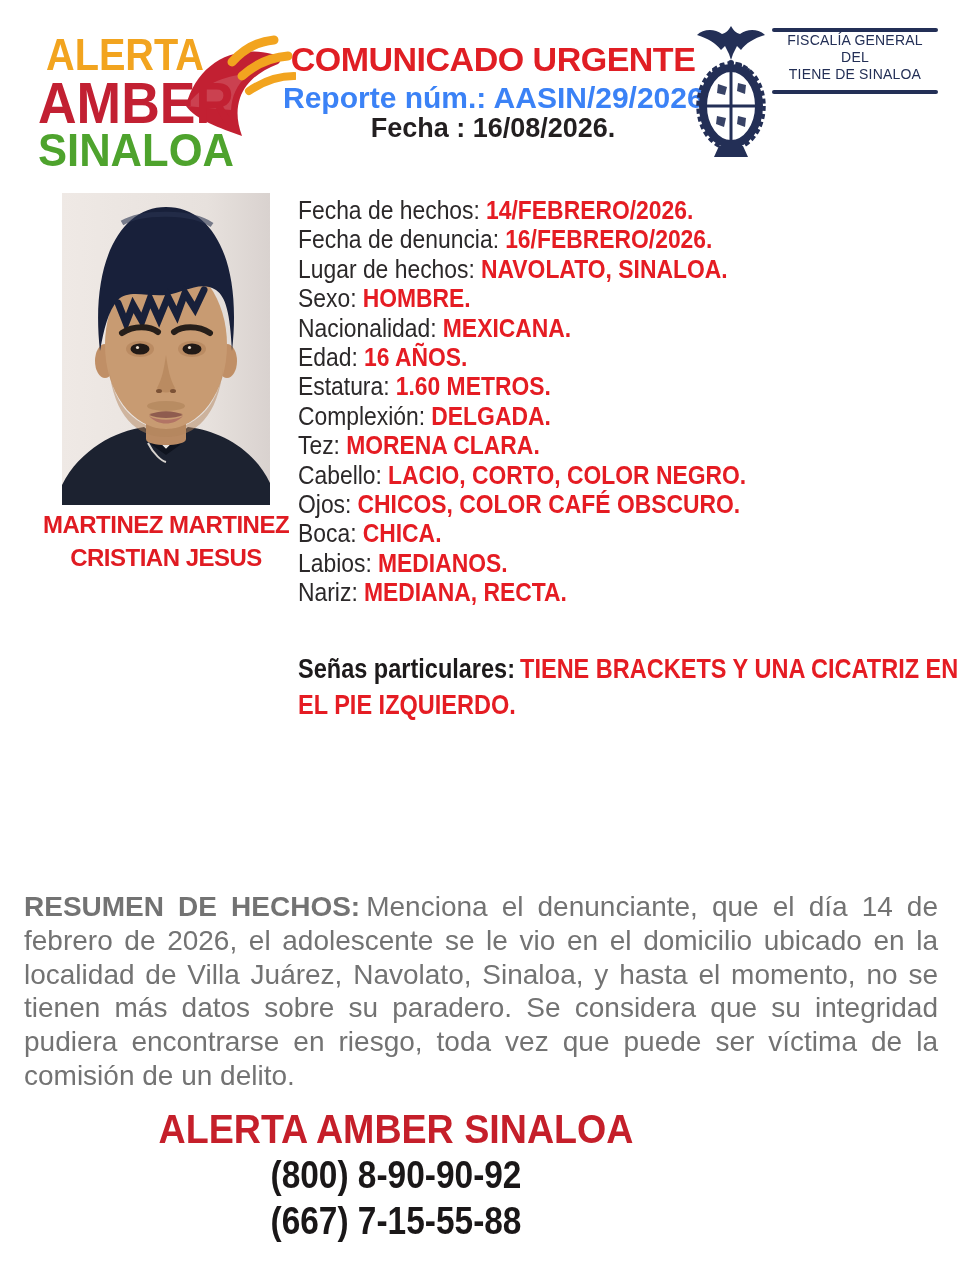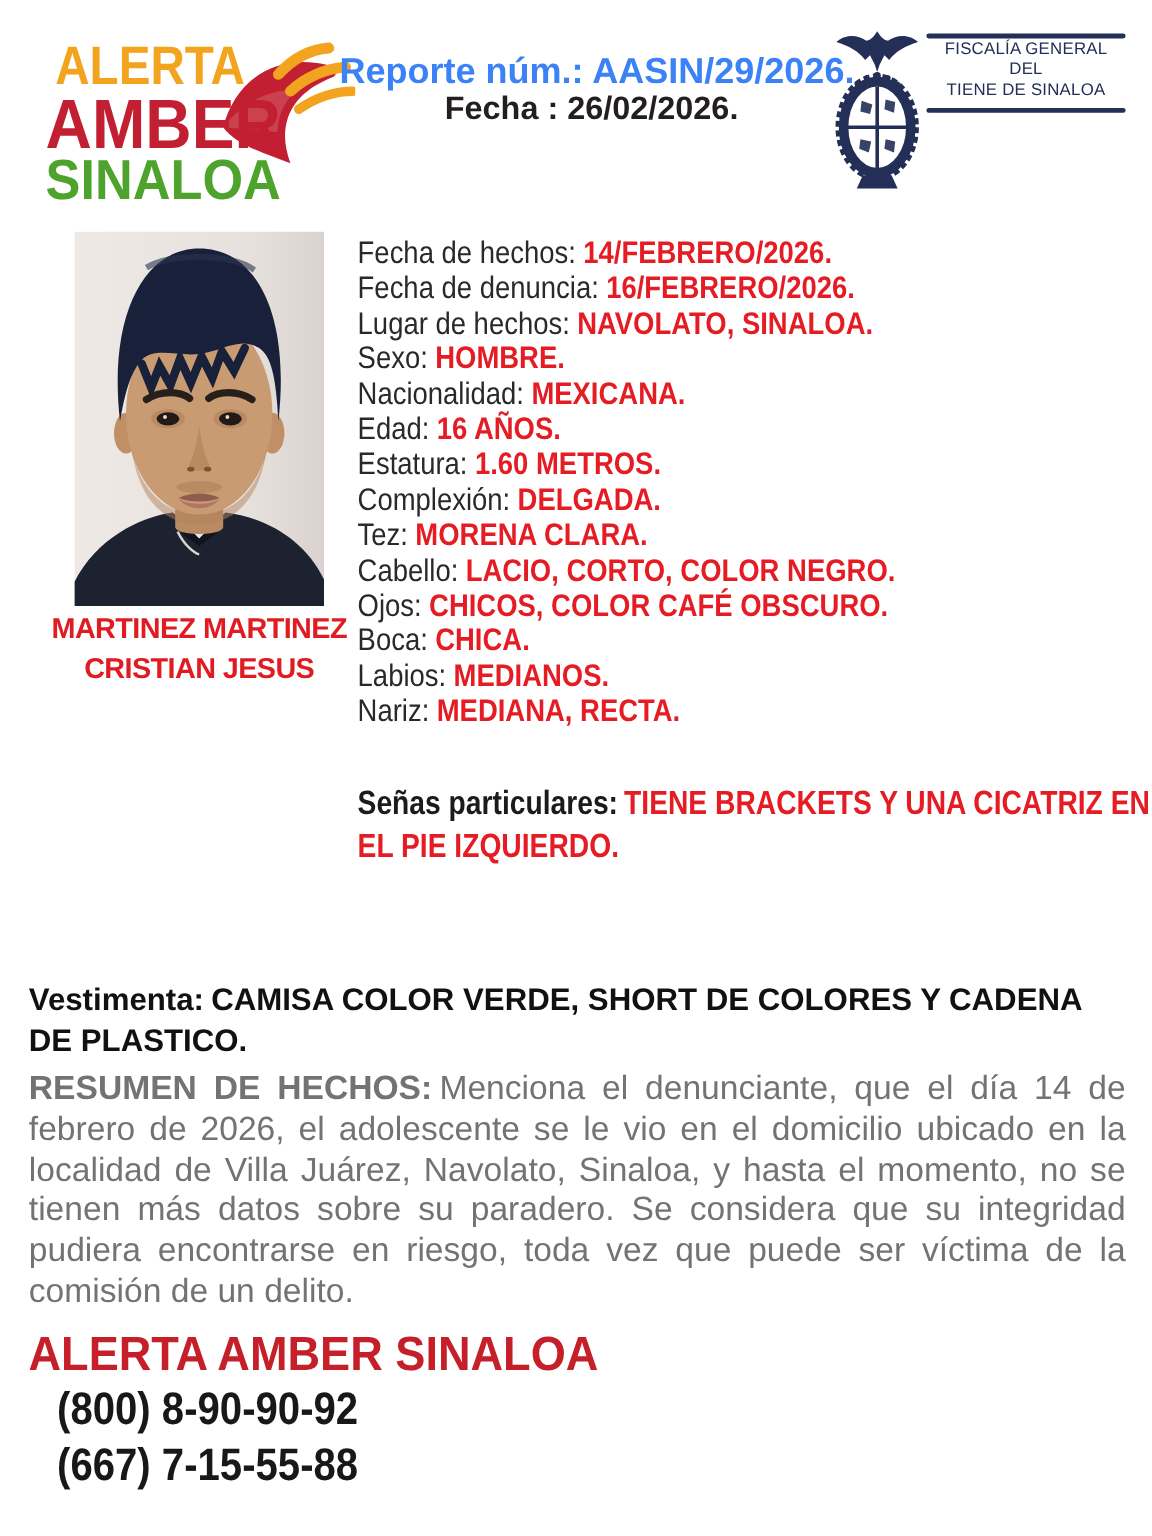--- a/index.html
+++ b/index.html
@@ -48,21 +48,21 @@
   .vestimenta { position:absolute; left:24px; top:816px; width:916px;
                 font-size:26px; font-weight:bold; color:#121011; line-height:34px; }
   .vest-label { margin-right:6px; }
 
   
   .resumen { position:absolute; left:24px; top:890px; width:914px;
              font-size:28px; color:#737373; line-height:33.8px; text-align:justify; }
   .res-label { font-weight:bold; margin-right:6px; }
 
   
-  .footer { position:absolute; left:0; top:1106px; width:792px; }
+  .footer { position:absolute; left:0; top:1106px; width:792px; text-align:center; }
   .footer-title { font-size:40px; font-weight:bold; color:#c51f2a; line-height:46px;
                   transform:scaleX(0.94); transform-origin:50% 50%; }
   .footer-phone { font-size:38px; font-weight:bold; color:#1a1718; line-height:46px;
                   transform:scaleX(0.88); transform-origin:50% 50%; }
 </style>
 </head>
 <body>
 
 <div class="page">
 
@@ -76,22 +76,23 @@
       <path d="M196,38 Q214,18 238,16" fill="none" stroke="#f2a41f" stroke-width="9" stroke-linecap="round"></path>
       <path d="M206,52 Q226,34 252,32" fill="none" stroke="#f2a41f" stroke-width="9" stroke-linecap="round"></path>
       <path d="M213,67 Q235,52 258,52" fill="none" stroke="#f2a41f" stroke-width="8" stroke-linecap="round"></path>
     </g>
     <text x="10" y="46" font-size="45" font-weight="bold" fill="#f2a41f" textLength="158" lengthAdjust="spacingAndGlyphs">ALERTA</text>
     <text x="2" y="99" font-size="58" font-weight="bold" fill="#c22032" textLength="196" lengthAdjust="spacingAndGlyphs">AMBER</text>
     <text x="2" y="142" font-size="47" font-weight="bold" fill="#4ea32d" textLength="196" lengthAdjust="spacingAndGlyphs">SINALOA</text>
   </svg>
 
   <div class="header-center">
+    <div class="header-title">COMUNICADO URGENTE</div>
     <div class="header-report">Reporte núm.: AASIN/29/2026.</div>
-    <div class="header-date">Fecha : 26/02/2026.</div>
+    <div class="header-date">Fecha : 16/08/2026.</div>
   </div>
 
   <svg class="fge-crest" viewBox="0 0 78 140">
     <g fill="#232f56">
       <path d="M39,4 C42,9 44,11 48,12 C56,6 67,7 73,13 C63,16 54,21 49,28 L45,24 L41,32 L39,38 L37,32 L33,24 L29,28 C24,21 15,16 5,13 C11,7 22,6 30,12 C34,11 36,9 39,4 Z"></path>
       <circle cx="39" cy="41" r="3"></circle>
       <circle cx="30" cy="43" r="2.2"></circle>
       <circle cx="48" cy="43" r="2.2"></circle>
       <circle cx="22" cy="48" r="2"></circle>
       <circle cx="56" cy="48" r="2"></circle>
@@ -184,23 +185,20 @@
     <div class="field-row"><span class="flabel">Ojos:</span><span class="fvalue">CHICOS, COLOR CAFÉ OBSCURO.</span></div>
     <div class="field-row"><span class="flabel">Boca:</span><span class="fvalue">CHICA.</span></div>
     <div class="field-row"><span class="flabel">Labios:</span><span class="fvalue">MEDIANOS.</span></div>
     <div class="field-row"><span class="flabel">Nariz:</span><span class="fvalue">MEDIANA, RECTA.</span></div>
   </div>
 
   <div class="senas">
     <span class="senas-label">Señas particulares:</span><span class="senas-value">TIENE BRACKETS Y UNA CICATRIZ EN EL PIE IZQUIERDO.</span>
   </div>
 
-  <div class="vestimenta">
-    <span class="vest-label">Vestimenta:</span><span>CAMISA COLOR VERDE, SHORT DE COLORES Y CADENA DE PLASTICO.</span>
-  </div>
 
   <div class="resumen">
     <span class="res-label">RESUMEN DE HECHOS:</span><span>Menciona el denunciante, que el día 14 de febrero de 2026, el adolescente se le vio en el domicilio ubicado en la localidad de Villa Juárez, Navolato, Sinaloa, y hasta el momento, no se tienen más datos sobre su paradero. Se considera que su integridad pudiera encontrarse en riesgo, toda vez que puede ser víctima de la comisión de un delito.</span>
   </div>
 
   <div class="footer">
     <div class="footer-title">ALERTA AMBER SINALOA</div>
     <div class="footer-phone">(800) 8-90-90-92</div>
     <div class="footer-phone">(667) 7-15-55-88</div>
   </div>

